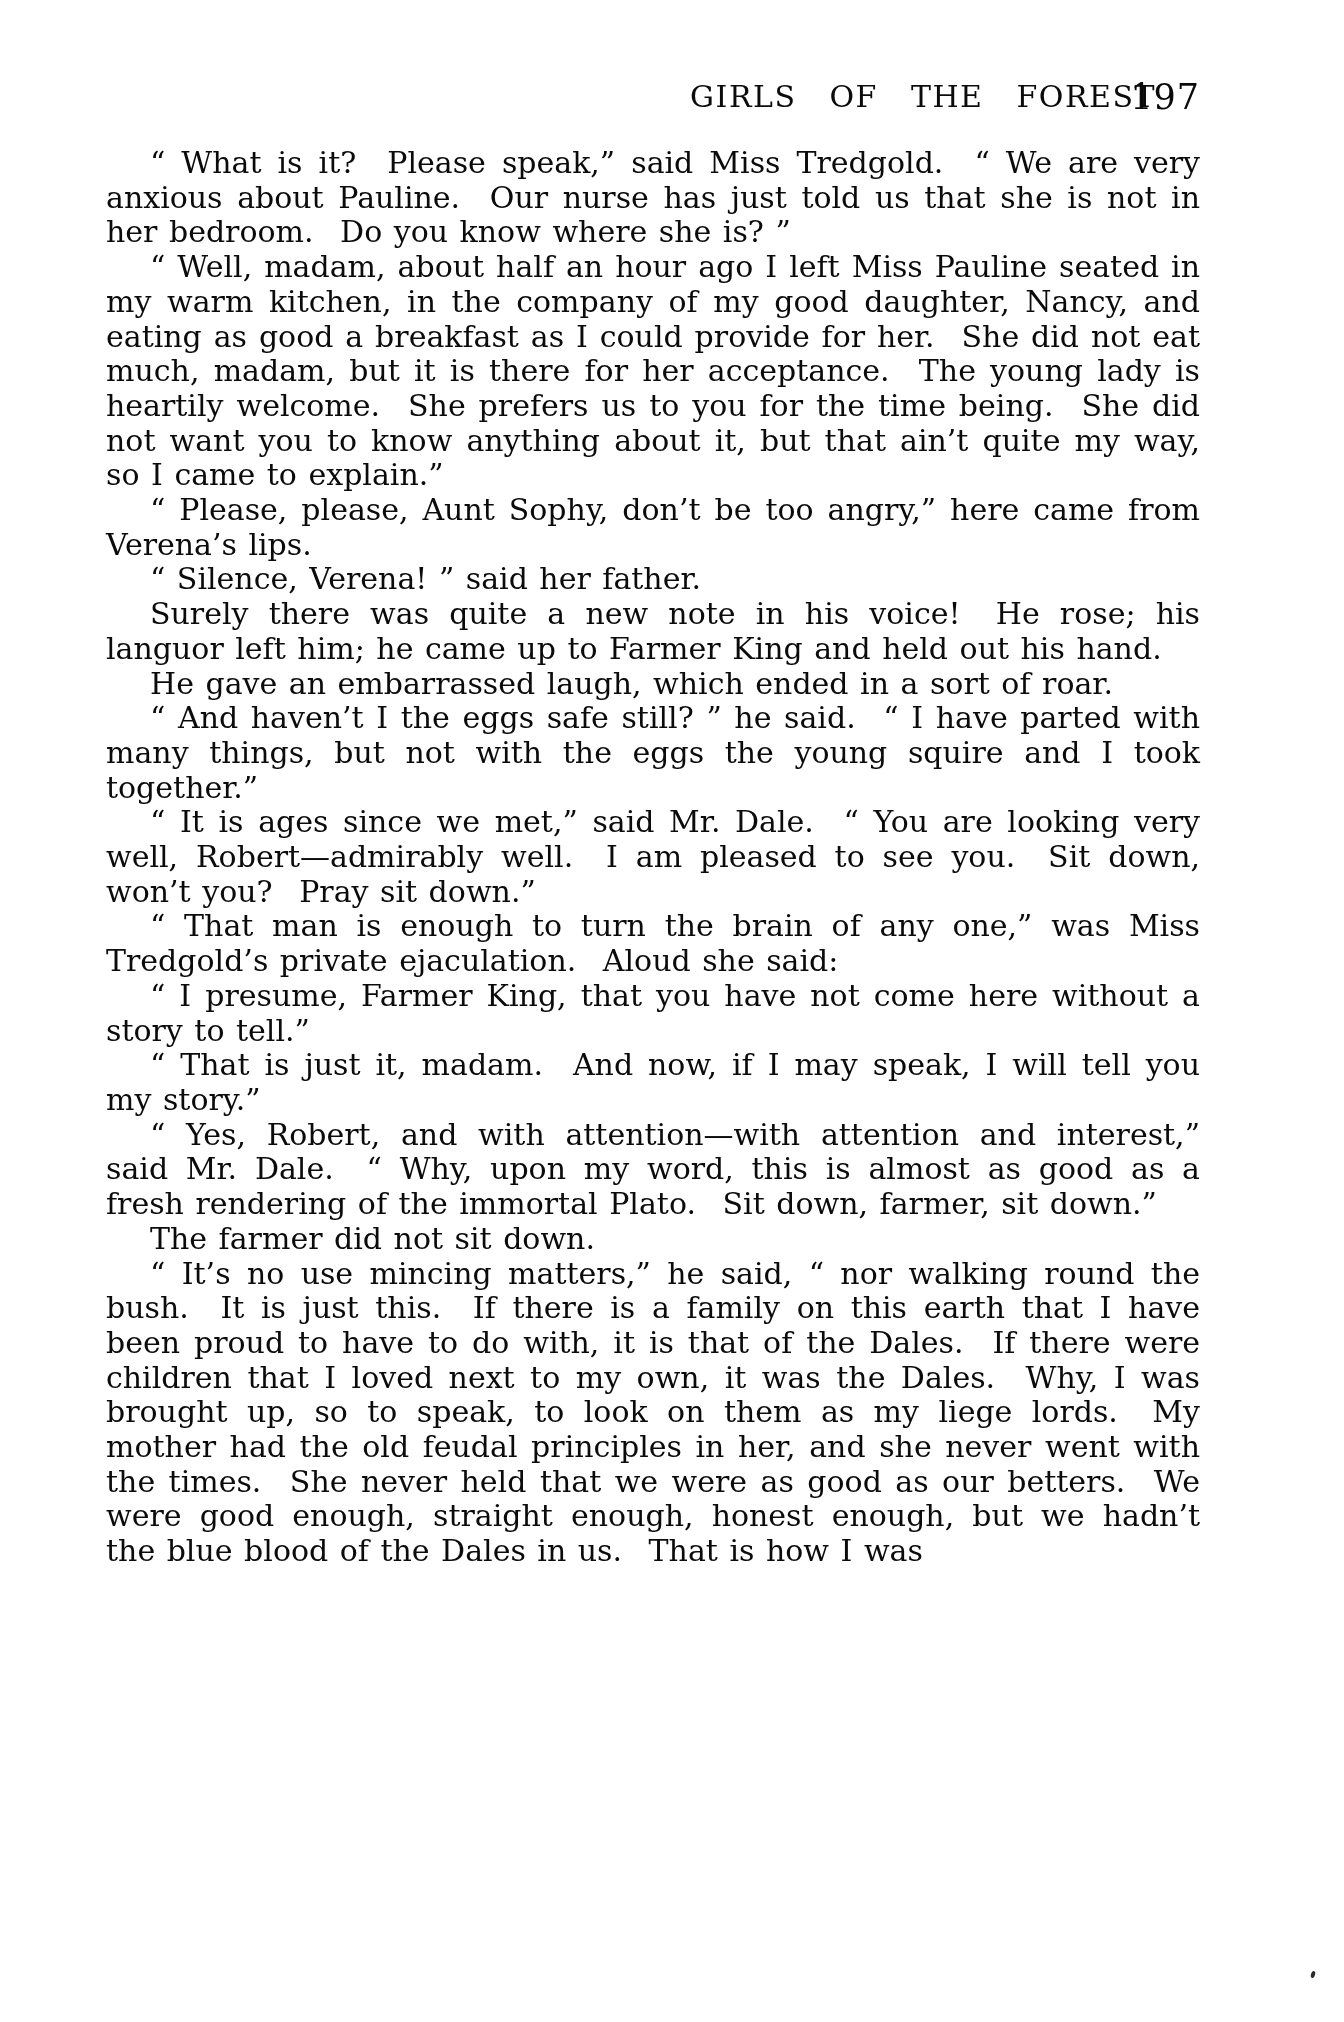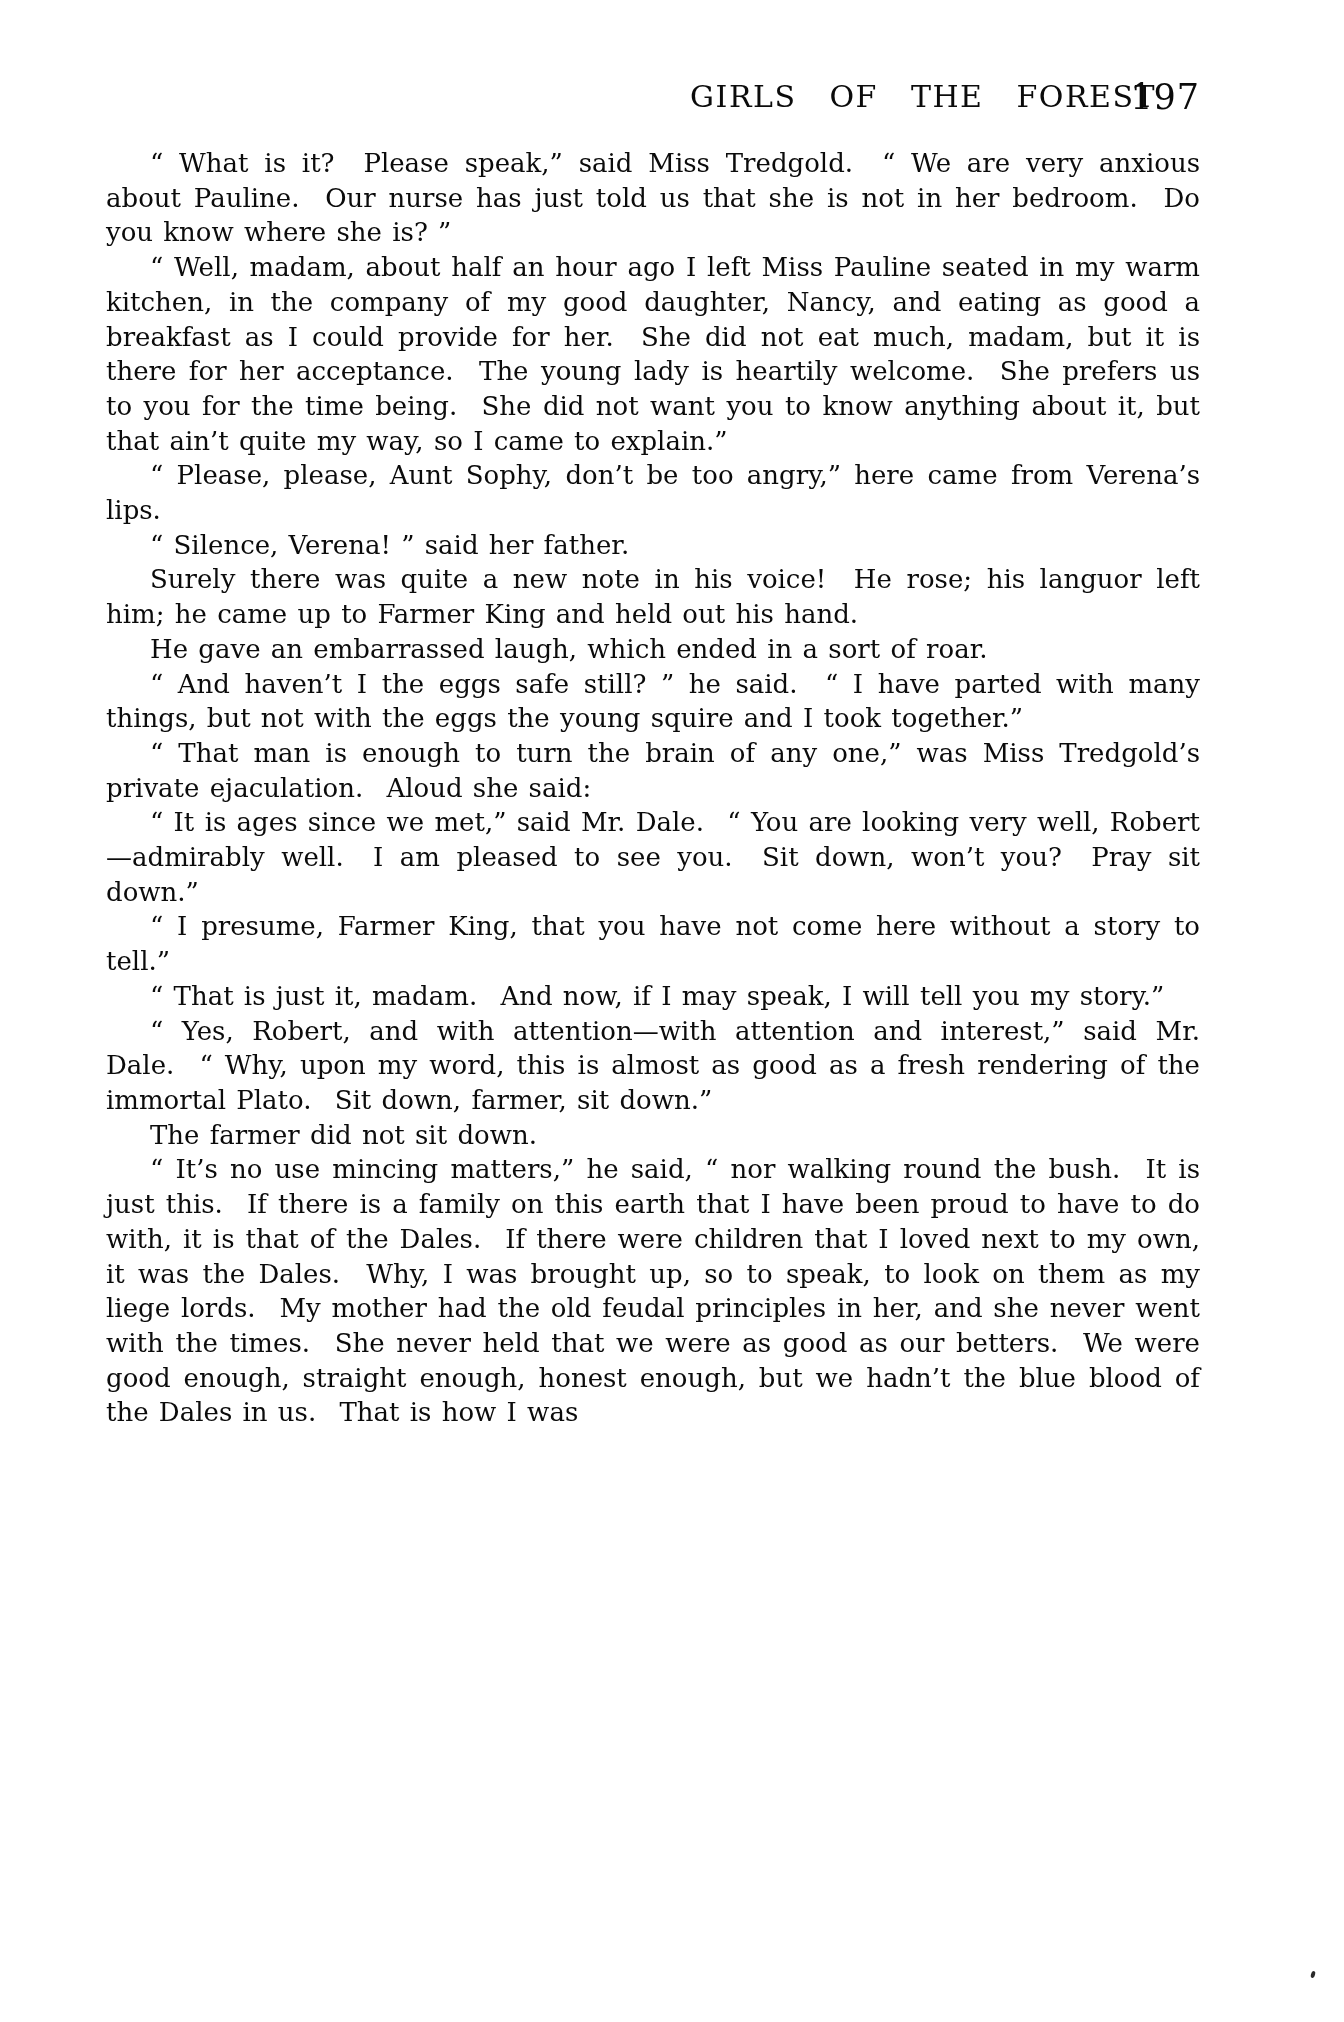--- a/index.html
+++ b/index.html
@@ -38,21 +38,21 @@
     top: 0;
     font-size: 35px;
     letter-spacing: 1px;
   }
   .text-block {
     position: absolute;
     top: 146px;
     left: 106px;
     width: 1094px;
     text-align: justify;
-    font-size: 26px;
+    font-size: 30px;
     line-height: 34.7px;
     word-spacing: 2px;
   }
   .text-block p {
     margin: 0;
     padding: 0;
     text-indent: 44px;
     hyphens: none;
   }
   .ink-speck {
@@ -77,22 +77,22 @@
   </div>
 
   <div class="text-block">
     <p>“ What is it?  Please speak,” said Miss Tredgold.  “ We are very anxious about Pauline.  Our nurse has just told us that she is not in her bedroom.  Do you know where she is? ”</p>
     <p>“ Well, madam, about half an hour ago I left Miss Pauline seated in my warm kitchen, in the company of my good daughter, Nancy, and eating as good a breakfast as I could provide for her.  She did not eat much, madam, but it is there for her acceptance.  The young lady is heartily welcome.  She prefers us to you for the time being.  She did not want you to know anything about it, but that ain’t quite my way, so I came to explain.”</p>
     <p>“ Please, please, Aunt Sophy, don’t be too angry,” here came from Verena’s lips.</p>
     <p>“ Silence, Verena! ” said her father.</p>
     <p>Surely there was quite a new note in his voice!  He rose; his languor left him; he came up to Farmer King and held out his hand.</p>
     <p>He gave an embarrassed laugh, which ended in a sort of roar.</p>
     <p>“ And haven’t I the eggs safe still? ” he said.  “ I have parted with many things, but not with the eggs the young squire and I took together.”</p>
+    <p>“ It is ages since we met,” said Mr. Dale.  “ You are looking very well, Robert—admirably well.  I am pleased to see you.  Sit down, won’t you?  Pray sit down.”</p>
     <p>“ That man is enough to turn the brain of any one,” was Miss Tredgold’s private ejaculation.  Aloud she said:</p>
-    <p>“ It is ages since we met,” said Mr. Dale.  “ You are looking very well, Robert—admirably well.  I am pleased to see you.  Sit down, won’t you?  Pray sit down.”</p>
     <p>“ I presume, Farmer King, that you have not come here without a story to tell.”</p>
     <p>“ That is just it, madam.  And now, if I may speak, I will tell you my story.”</p>
     <p>“ Yes, Robert, and with attention—with attention and interest,” said Mr. Dale.  “ Why, upon my word, this is almost as good as a fresh rendering of the immortal Plato.  Sit down, farmer, sit down.”</p>
     <p>The farmer did not sit down.</p>
     <p>“ It’s no use mincing matters,” he said, “ nor walking round the bush.  It is just this.  If there is a family on this earth that I have been proud to have to do with, it is that of the Dales.  If there were children that I loved next to my own, it was the Dales.  Why, I was brought up, so to speak, to look on them as my liege lords.  My mother had the old feudal principles in her, and she never went with the times.  She never held that we were as good as our betters.  We were good enough, straight enough, honest enough, but we hadn’t the blue blood of the Dales in us.  That is how I was</p>
   </div>
 
   <div class="ink-speck"></div>
 
 </div>

